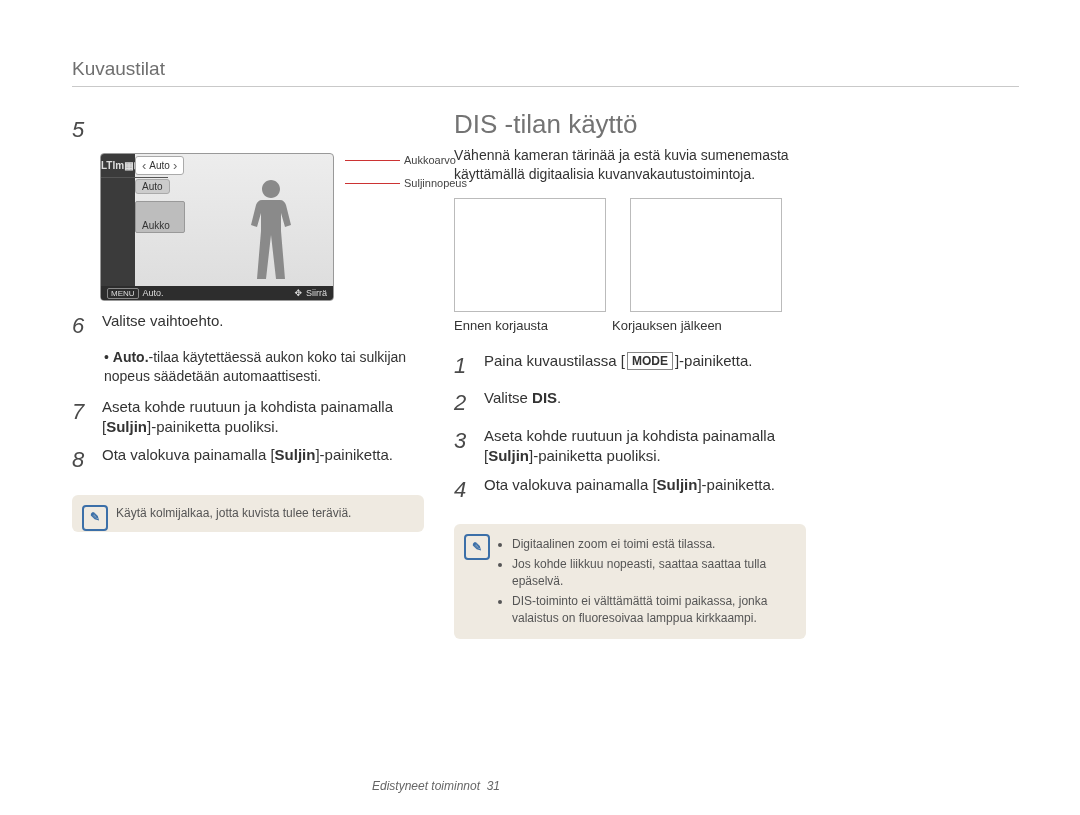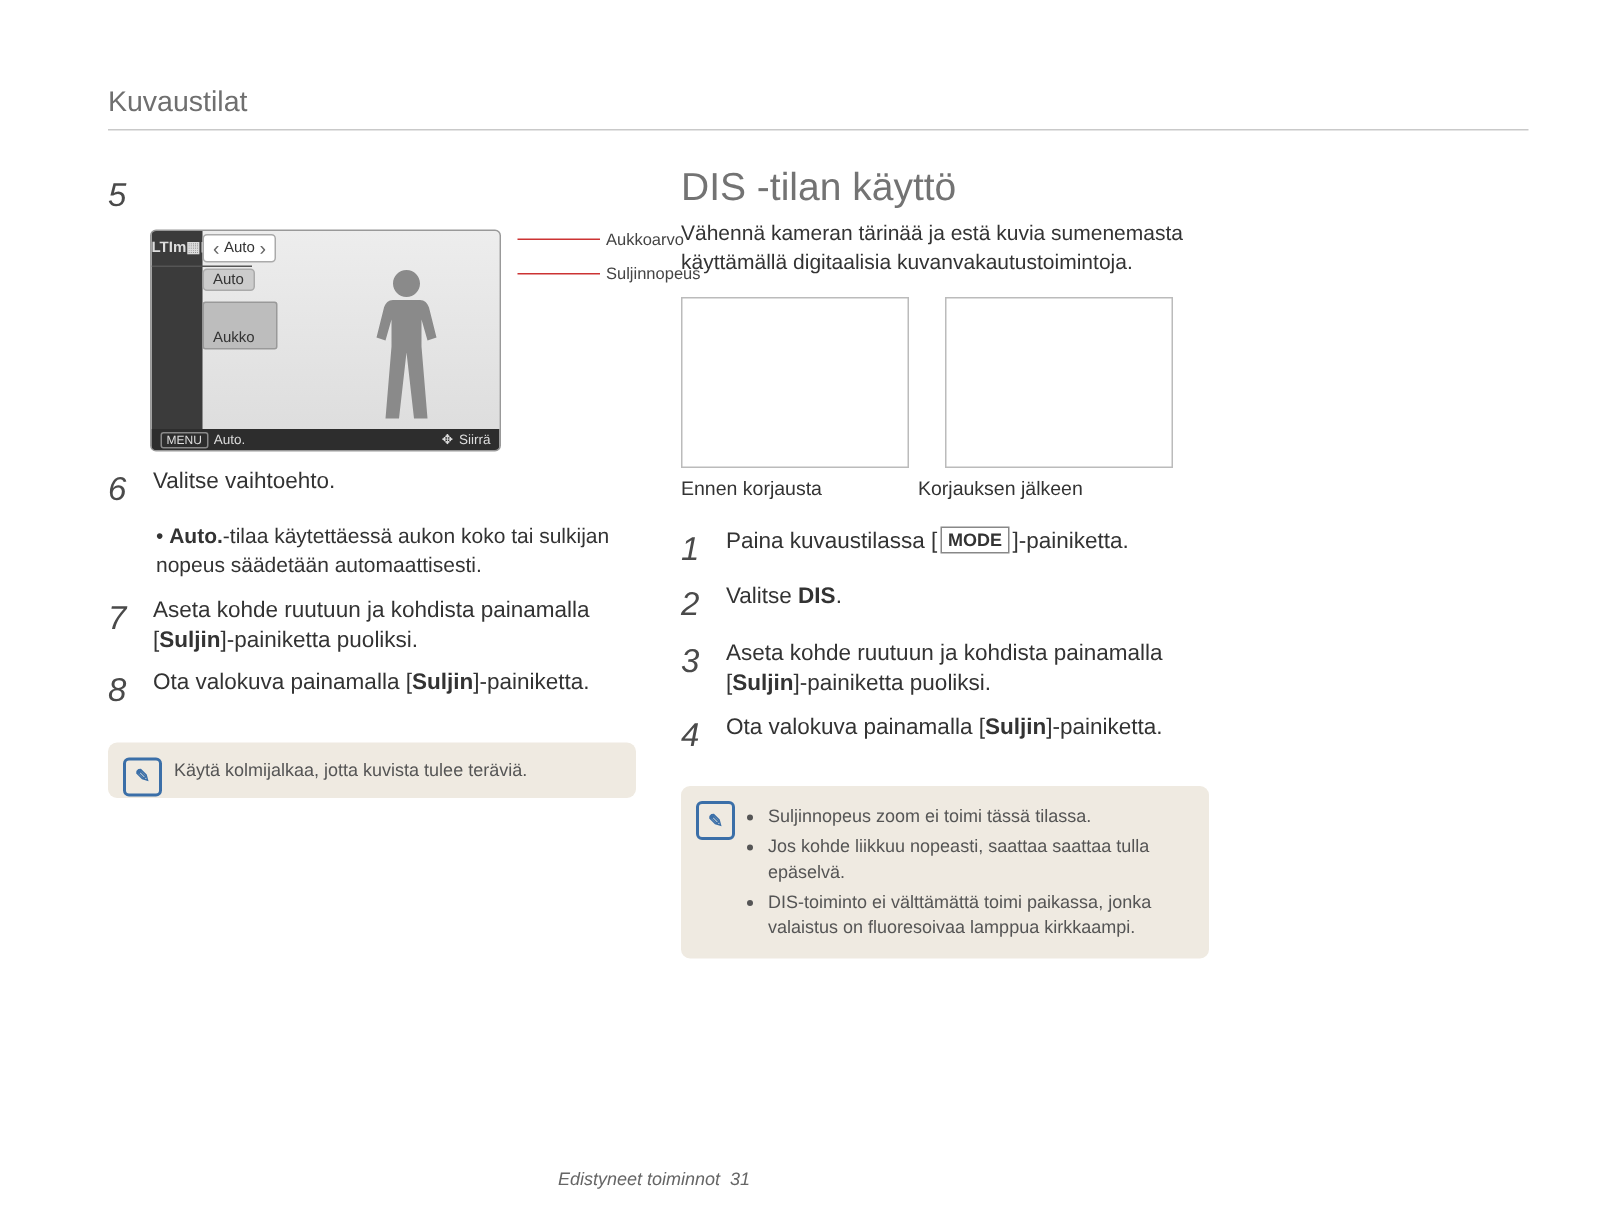--- a/index.html
+++ b/index.html
@@ -272,21 +272,21 @@
       <div class="step">
         <span class="num">4</span>
         <span class="txt">
           <span>Ota valokuva painamalla [</span><b>Suljin</b><span>]-painiketta.</span>
         </span>
       </div>
 
       <div class="tipbox">
         <div class="badge">✎</div>
         <ul>
-          <li>Suljinnopeus zoom ei toimi tässä tilassa.</li>
+          <li>Digitaalinen zoom ei toimi estä tilassa.</li>
           <li>Jos kohde liikkuu nopeasti, saattaa saattaa tulla epäselvä.</li>
           <li>DIS-toiminto ei välttämättä toimi paikassa, jonka valaistus on fluoresoivaa lamppua kirkkaampi.</li>
         </ul>
       </div>
     </div>
   </div>
 
   <div class="footer">
     <span>Edistyneet toiminnot</span>&nbsp;
     <span>31</span>

